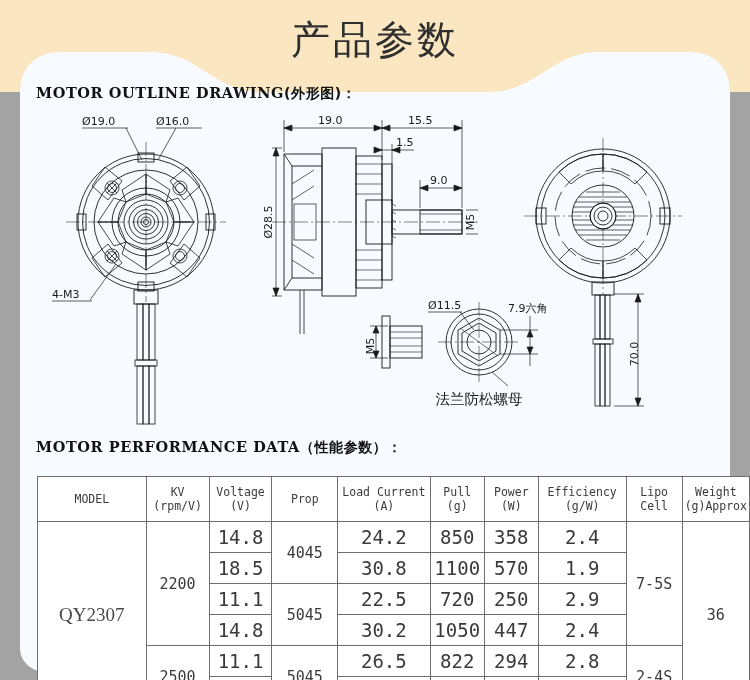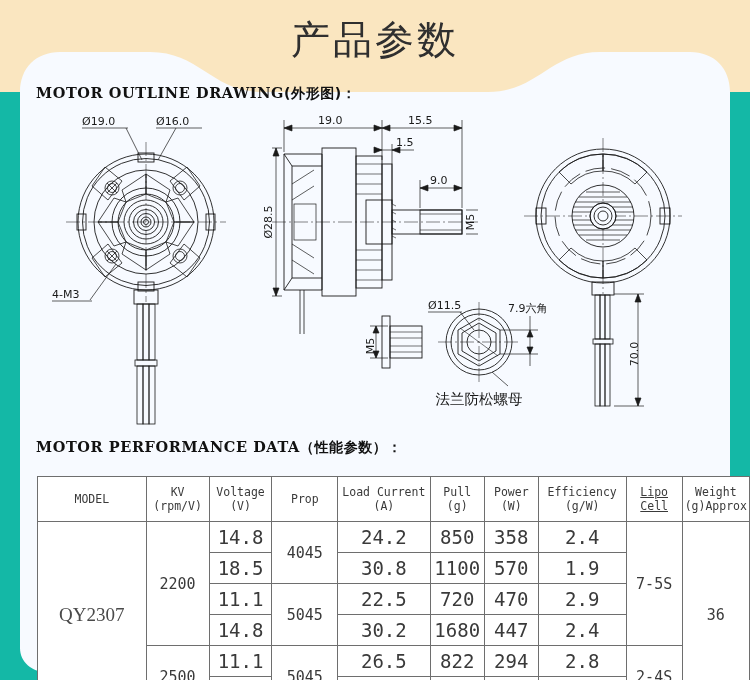--- a/index.html
+++ b/index.html
@@ -9,21 +9,21 @@
     width: 750px; height: 680px;
     background: #efa83f;
     font-family: "Liberation Serif", serif;
     overflow: hidden;
     position: relative;
   }
   #page {
     position: absolute;
     left: 0; top: 0;
     width: 750px; height: 680px;
-    background: #14b8a6;
+    background: #a3a3a3;
     overflow: hidden;
   }
   
   .banner-bg {
     position: absolute;
     left: 0; top: 0; width: 750px; height: 92px;
     background: #fae6c0;
   }
   .panel-svg {
     position: absolute;
@@ -115,21 +115,21 @@
   .th-l1 { display: block; }
   .th-l2 { display: block; }
   .c-model { width: 112px; }
   .c-kv { width: 60px; }
   .c-volt { width: 60px; }
   .c-prop { width: 66px; }
   .c-load { width: 96px; }
   .c-pull { width: 50px; }
   .c-power { width: 52px; }
   .c-eff { width: 86px; }
-  .c-lipo { width: 56px; text-decoration: underline; }
+  .c-lipo { width: 56px; }
   .c-weight { width: 58px; }
 </style>
 </head>
 <body>
 
 <div id="page">
 
   <div class="banner-bg"></div>
 
   <svg class="panel-svg" viewBox="0 0 750 680">
@@ -521,27 +521,27 @@
               <td class="num">30.8</td>
               <td class="num">1100</td>
               <td class="num">570</td>
               <td class="num">1.9</td>
             </tr>
             <tr>
               <td class="num">11.1</td>
               <td class="prop" rowspan="2">5045</td>
               <td class="num">22.5</td>
               <td class="num">720</td>
-              <td class="num">470</td>
+              <td class="num">250</td>
               <td class="num">2.9</td>
             </tr>
             <tr>
               <td class="num">14.8</td>
               <td class="num">30.2</td>
-              <td class="num">1680</td>
+              <td class="num">1050</td>
               <td class="num">447</td>
               <td class="num">2.4</td>
             </tr>
             <tr>
               <td class="kv" rowspan="2">2500</td>
               <td class="num">11.1</td>
               <td class="prop" rowspan="2">5045</td>
               <td class="num">26.5</td>
               <td class="num">822</td>
               <td class="num">294</td>

